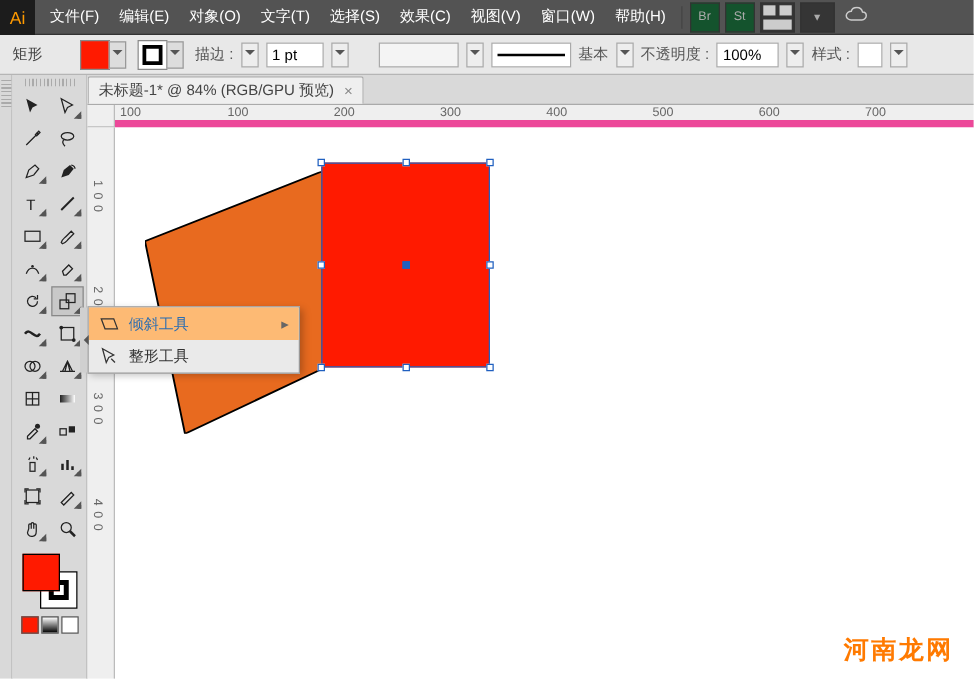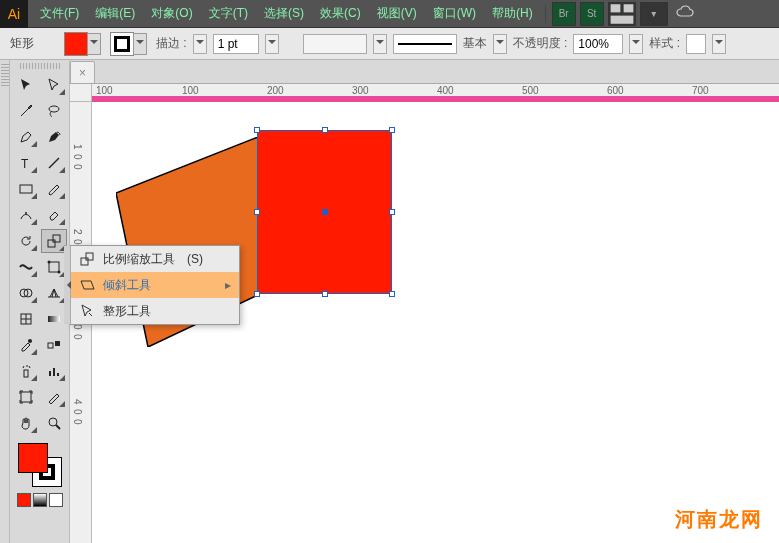--- a/index.html
+++ b/index.html
@@ -1,19 +1,19 @@
 <!DOCTYPE html>
 <html><head>
 <meta charset="utf-8">
 <style>
 *{box-sizing:border-box;margin:0;padding:0;font-family:"Microsoft YaHei",sans-serif;font-size:12px;user-select:none}
 body{width:779px;height:543px;background:#fff;overflow:hidden;position:relative}
 .menubar{height:28px;background:#535353;display:flex;align-items:center;padding:0 0 0 0;border-bottom:1px solid #333}
 .app-logo{width:28px;height:28px;background:#1c1c1c;display:flex;align-items:center;justify-content:center;color:#ff9a00;font-weight:normal;font-size:14px;margin-right:4px}
-.menubar .mi{color:#86efac;padding:0 8px;height:16px;display:flex;align-items:center;cursor:default}
+.menubar .mi{color:#ffffff;padding:0 8px;height:16px;display:flex;align-items:center;cursor:default}
 .menubar .sep{width:1px;height:18px;background:#444;margin:0 4px}
 .menubar .iconbtn{width:24px;height:24px;background:#14532d;margin:0 2px;border:1px solid #333;display:flex;align-items:center;justify-content:center;color:#aaa;font-size:10px}
 .menubar .iconbtn.ws{width:28px;background:#353535}
 .menubar .cloud{color:#ccc;margin-left:6px}
 .ctrlbar{height:32px;background:#e8e8e8;border-bottom:1px solid #b5b5b5;display:flex;align-items:center;padding:0 10px;gap:6px}
 .ctrlbar .shapelbl{color:#444;margin-right:24px}
 .swatch{width:24px;height:24px;border:1px solid #888;position:relative;display:flex;align-items:center;justify-content:center}
 .swatch .dd{position:absolute;right:-14px;top:0;bottom:0;width:14px;background:#ddd;border:1px solid #999;display:flex;align-items:center;justify-content:center}
 .swatch .dd::after{content:"";border:4px solid transparent;border-top-color:#555}
 .fillsw{background:#ff1a00}
@@ -324,20 +324,21 @@
   </div>
   <div class="minisw">
     <div style="background:#ff1a00"></div>
     <div style="background:linear-gradient(#fff,#000)"></div>
     <div style="background:#fff;position:relative"></div>
   </div>
 </div>
 
 <div class="tabrow">
   <div class="tab">
+    <span>未标题-1* @ 84% (RGB/GPU 预览)</span>
     <span class="x">×</span>
   </div>
 </div>
 
 <div class="ruler-corner"></div>
 <div class="ruler-h">
   <span class="tick" style="left:4px">100</span>
   <span class="tick" style="left:90px">100</span>
   <span class="tick" style="left:175px">200</span>
   <span class="tick" style="left:260px">300</span>
@@ -373,28 +374,20 @@
     <div class="handle c" style="left:calc(50% - 3px);top:calc(50% - 3px)"></div>
     <div class="handle" style="right:-4px;top:calc(50% - 3px)"></div>
     <div class="handle" style="left:-4px;bottom:-4px"></div>
     <div class="handle" style="left:calc(50% - 3px);bottom:-4px"></div>
     <div class="handle" style="right:-4px;bottom:-4px"></div>
   </div>
 </div>
 
 <div class="flyout">
   <div class="bar"></div>
-  <div class="row">
-    <svg class="ic" viewBox="0 0 16 16">
-        <rect x="2" y="7" width="7" height="7" fill="none" stroke="#333"></rect>
-        <rect x="7" y="2" width="7" height="7" fill="none" stroke="#333"></rect>
-      </svg>
-    <span>比例缩放工具</span>
-    <span style="margin-left:4px">(S)</span>
-  </div>
   <div class="row hl">
     <svg class="ic" viewBox="0 0 16 16">
         <path d="M3 12h10L10 4H0z" transform="translate(2,0)" fill="none" stroke="#333"></path>
       </svg>
     <span style="color:#2a6db3">倾斜工具</span>
     <span class="arrow">▸</span>
   </div>
   <div class="row">
     <svg class="ic" viewBox="0 0 16 16">
         <path d="M3 2l3 11 2-4 4-2z" fill="none" stroke="#333"></path>

